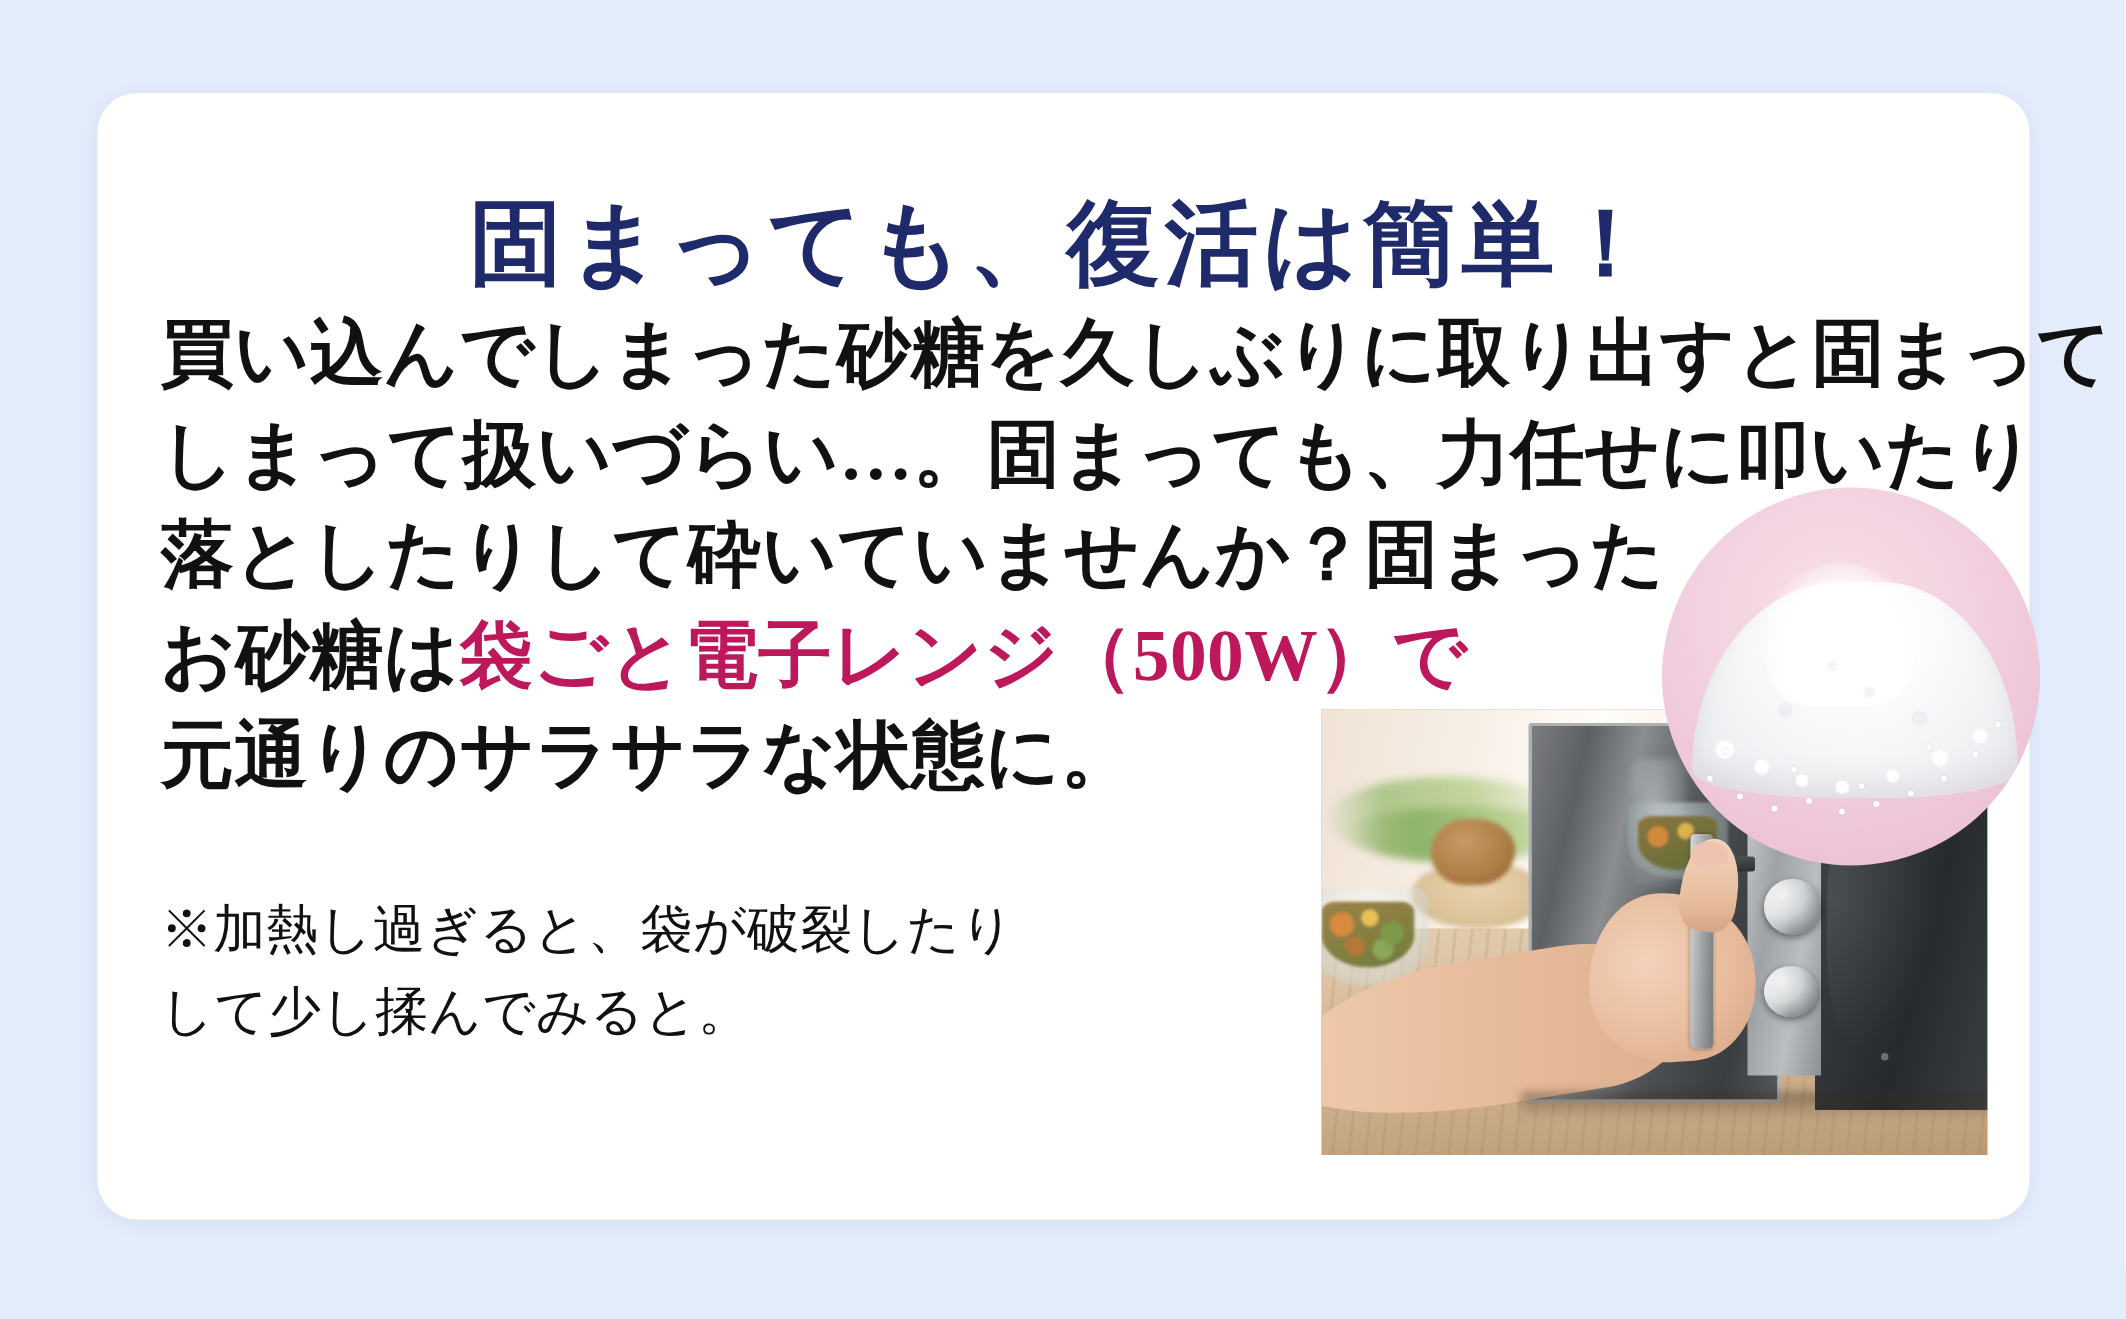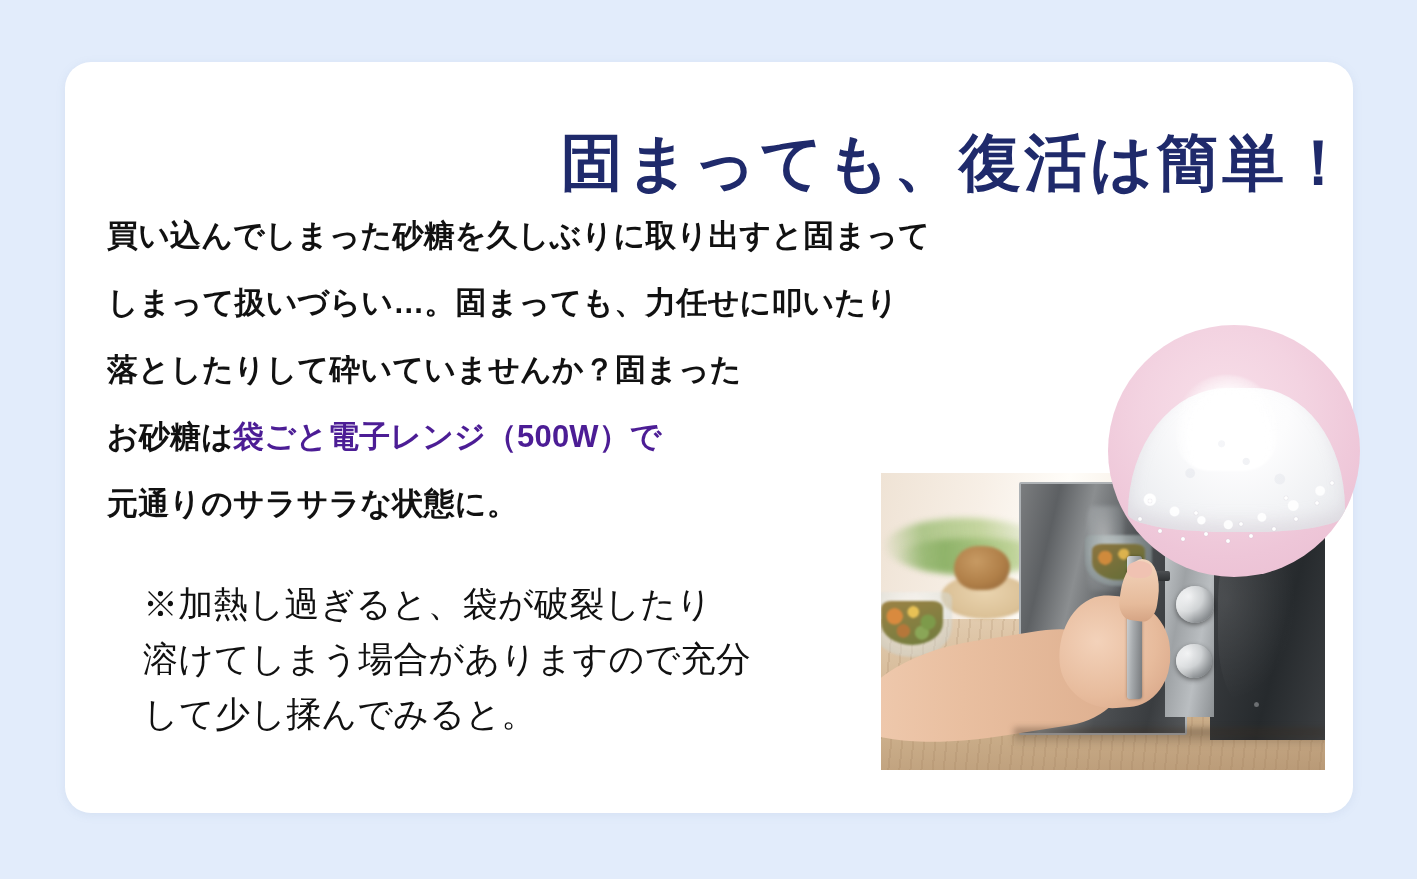--- a/index.html
+++ b/index.html
@@ -35,59 +35,58 @@
     border-radius: 26px;
     box-shadow: 0 2px 10px rgba(120,145,185,0.13);
   }
 
   
   #headline {
     position: absolute;
     left: 0;
     top: 27px;
     width: 1288px;
-    text-align: right;
+    text-align: center;
     color: #1f2a6b;
     font-family: "Liberation Serif", "DejaVu Serif", serif;
     font-weight: 700;
     font-size: 62px;
     line-height: 1.05;
     letter-spacing: 0.055em;
     white-space: nowrap;
   }
 
   
   #body-copy {
     position: absolute;
     left: 42px;
     top: 140px;
     width: 1180px;
     color: #111111;
-    font-family: Liberation Sans, sans-serif;
+    font-family: Liberation Serif, serif;
     font-weight: 700;
-    font-size: 31px;
+    font-size: 49px;
     line-height: 67px;
     letter-spacing: 0.005em;
   }
   #body-copy .ln { display: block; white-space: nowrap; }
-  .nv { color: #4c1d95; }
+  .nv { color: #be185d; }
 
   
   #note {
     position: absolute;
     left: 42px;
-    top: 518px;
+    top: 530px;
     width: 820px;
     color: #111111;
-    font-family: Liberation Mono, monospace;
+    font-family: Liberation Sans, sans-serif;
     font-weight: 400;
     font-size: 35px;
     line-height: 55px;
     letter-spacing: 0.005em;
-    margin-left: 36px;
   }
   #note .ln { display: block; white-space: nowrap; }
 
   
   #photo-microwave {
     position: absolute;
     left: 816px;
     top: 411px;
     width: 444px;
     height: 297px;
@@ -321,21 +320,20 @@
     <div id="body-copy">
       <span class="ln"><span>買い込んでしまった砂糖を久しぶりに取り出すと固まって</span></span>
       <span class="ln"><span>しまって扱いづらい…。固まっても、力任せに叩いたり</span></span>
       <span class="ln"><span>落としたりして砕いていませんか？固まった</span></span>
       <span class="ln"><span>お砂糖は</span><span class="nv">袋ごと電子レンジ（500W）で</span></span>
       <span class="ln"><span>元通りのサラサラな状態に。</span></span>
     </div>
 
     <div id="note">
       <span class="ln">※加熱し過ぎると、袋が破裂したり</span>
-      <span class="ln">溶けてしまう場合がありますので充分</span>
       <span class="ln">して少し揉んでみると。</span>
     </div>
 
     <div id="photo-microwave">
       <div class="mw-wall"></div>
       <div class="mw-table"></div>
       <div class="mw-scallion"></div>
       <div class="mw-scallion2"></div>
       <div class="mw-board"></div>
       <div class="mw-bread"></div>

